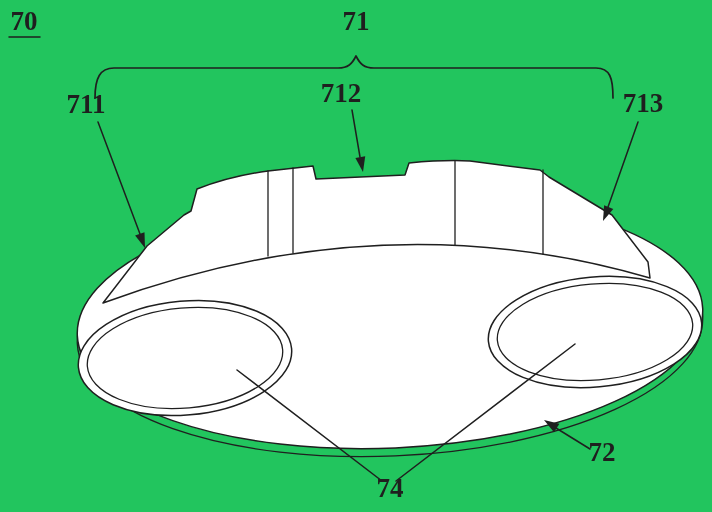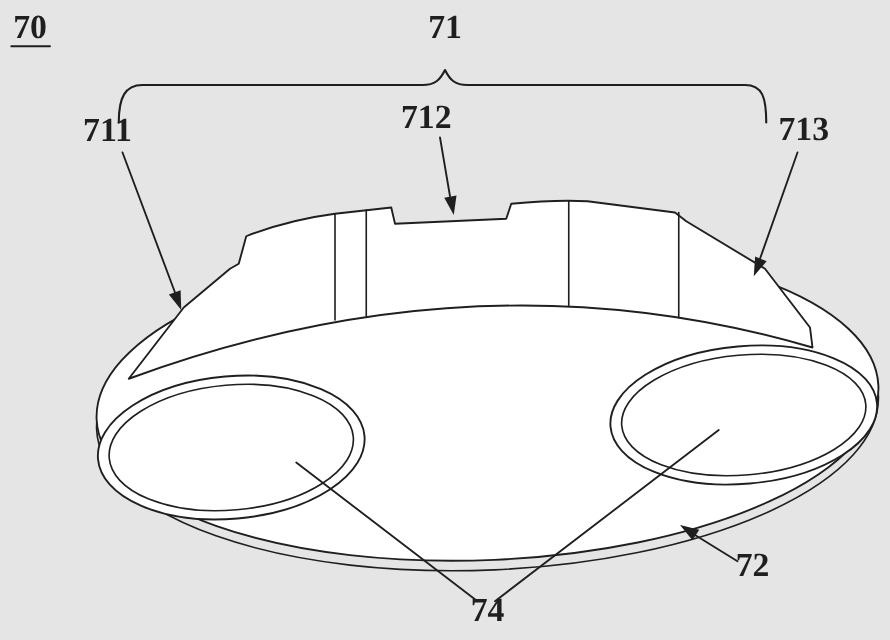--- a/index.html
+++ b/index.html
@@ -3,21 +3,21 @@
 <meta charset="utf-8">
 <style>
   html, body {
     margin: 0; padding: 0;
     width: 712px; height: 512px;
     background: #ffffff;
     overflow: hidden;
   }
   .figure-wrap {
     width: 712px; height: 512px;
-    background: #e5e5e5;
+    background: #22c55e;
     position: relative;
   }
   svg { display: block; }
   .line {
     fill: none;
     stroke: var(--line, #1f1f1f);
     stroke-width: 1.5;
     stroke-linejoin: round;
     stroke-linecap: round;
   }

